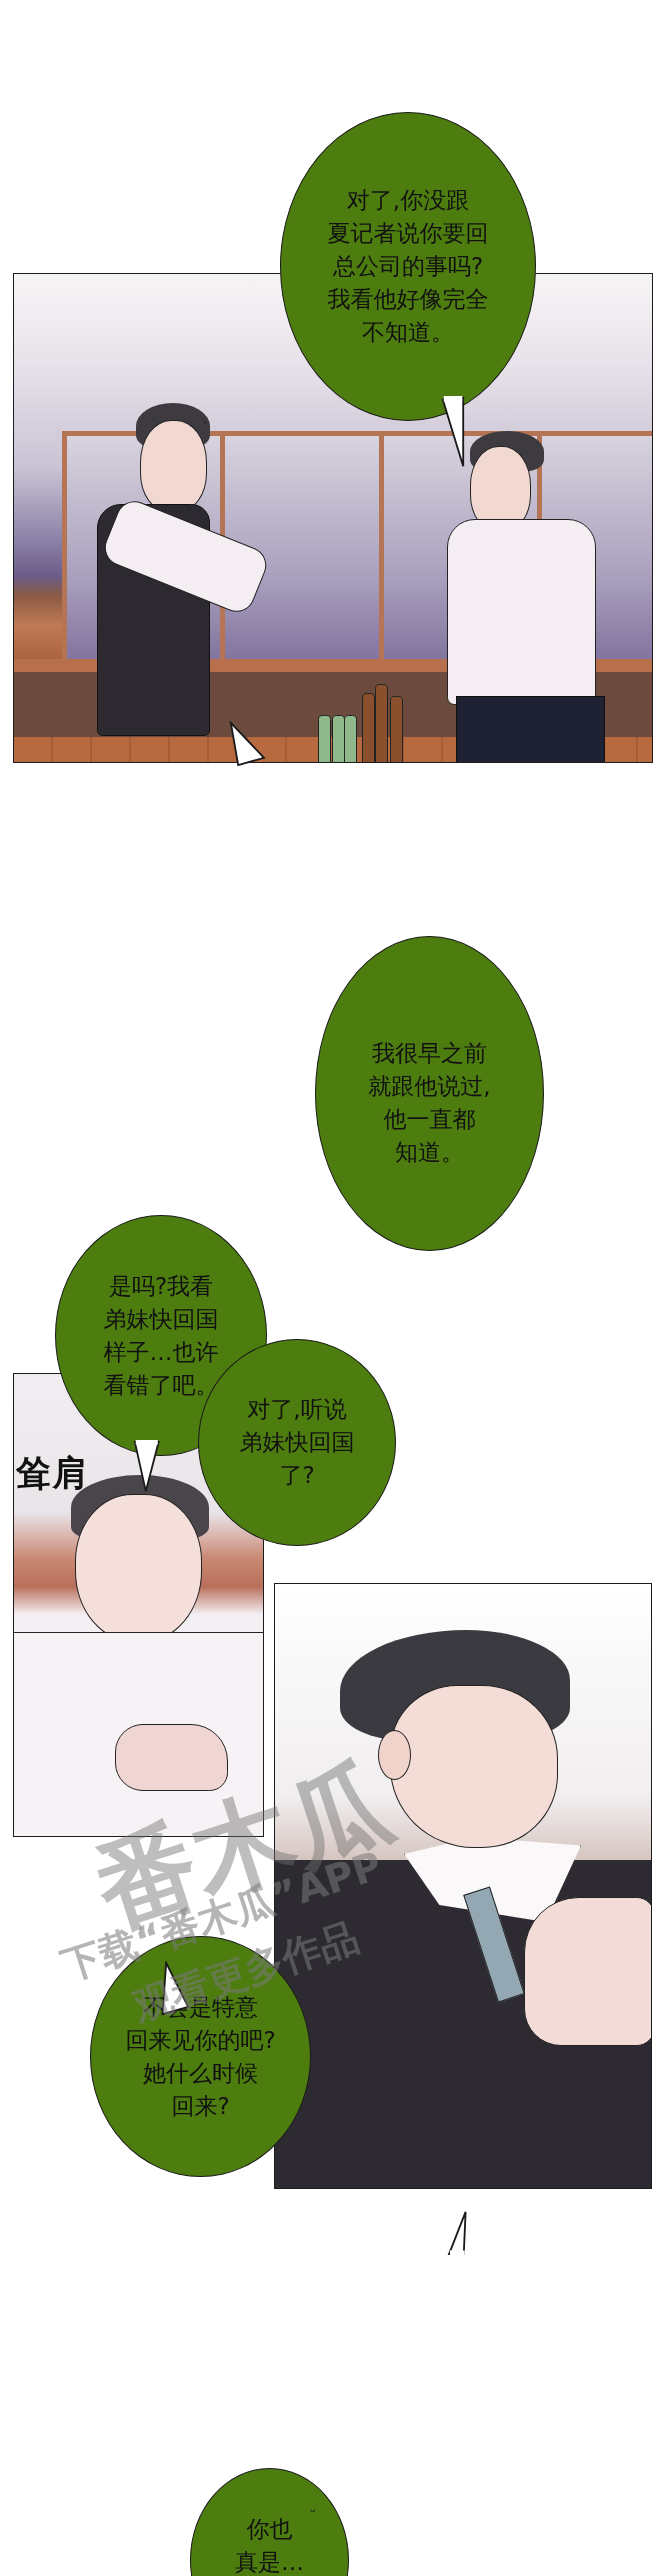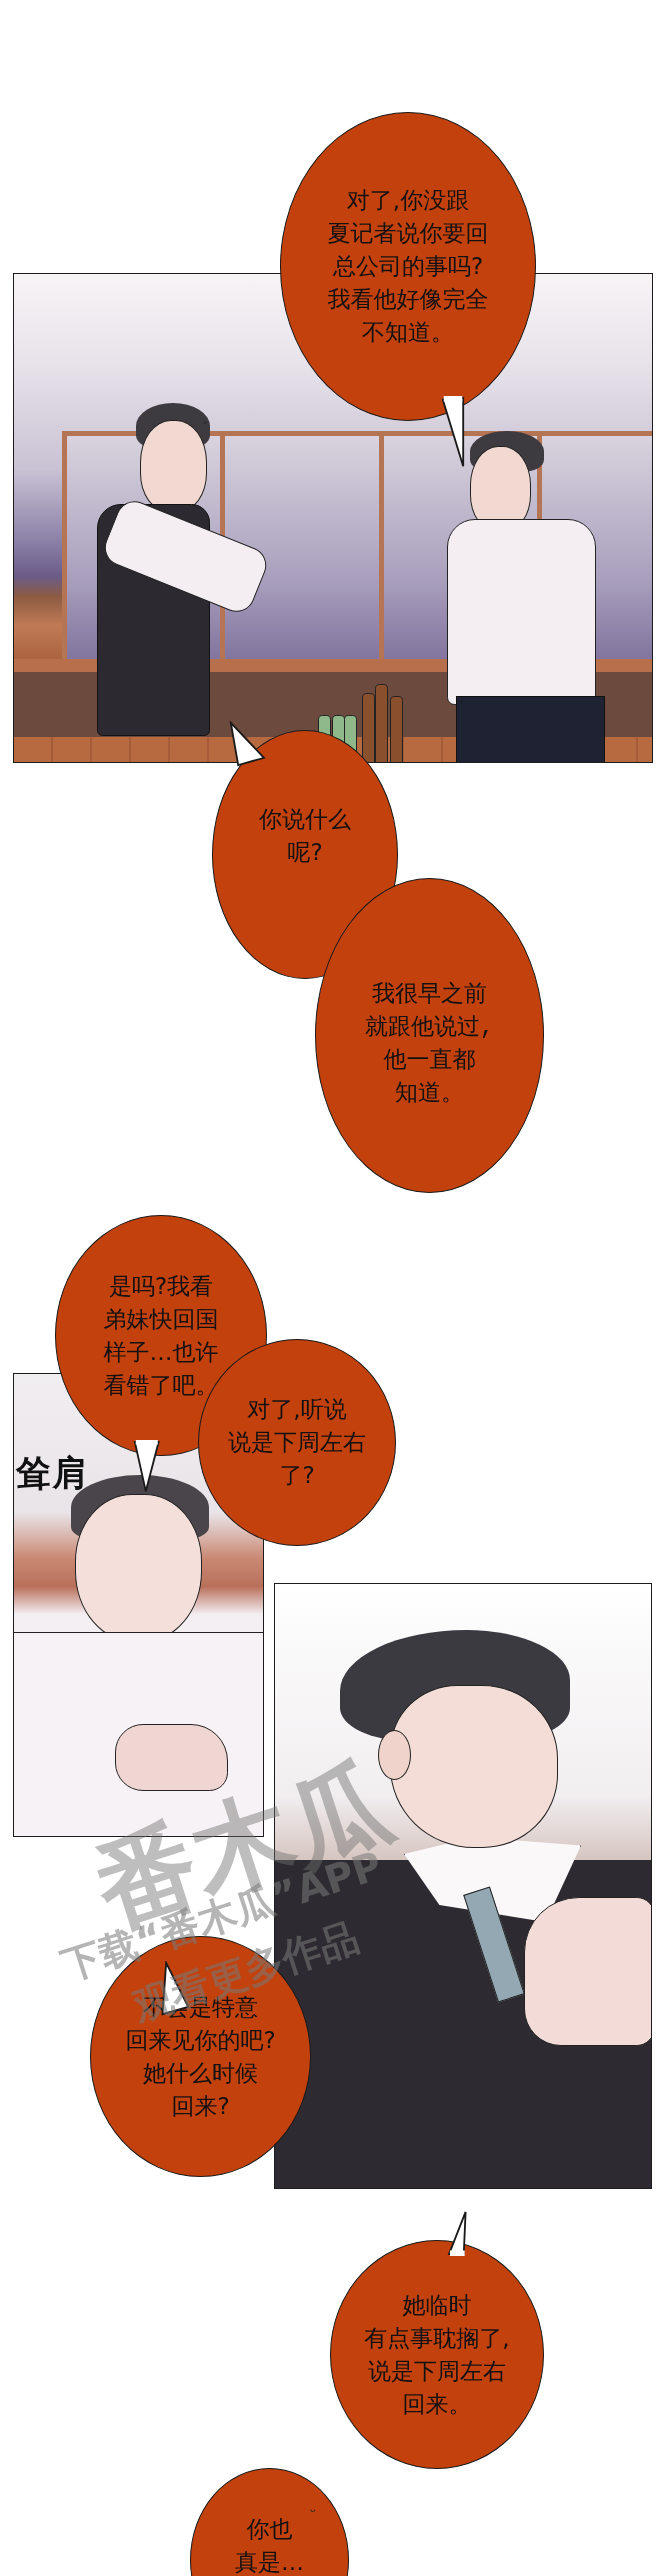--- a/index.html
+++ b/index.html
@@ -6,21 +6,21 @@
   body { width:664px; height:2576px; position:relative; overflow:hidden;
          font-family:"DejaVu Sans", "Liberation Sans", sans-serif; }
   .page { position:absolute; left:0; top:0; width:664px; height:2576px; background:#fff; }
 
   .top-cut { position:absolute; left:341px; top:-7.4px; width:221px; height:13px;
              color:#e6e6e6; font-size:12px; letter-spacing:1.8px; overflow:hidden; }
 
   .panel { position:absolute; border:1.8px solid #1c1c1c; overflow:hidden; box-sizing:border-box; }
 
   
-  .bubble { position:absolute; background:#c2410c; border:1.8px solid #1a1a1a; border-radius:50%;
+  .bubble { position:absolute; background:#4d7c0f; border:1.8px solid #1a1a1a; border-radius:50%;
             display:flex; align-items:center; justify-content:center; text-align:center;
             box-sizing:border-box; z-index:5; }
   .bubble .txt { font-size:23px; line-height:33px; color:#111; white-space:pre-line; font-weight:500; }
   .tail { position:absolute; z-index:6; }
 
   
   .p1-bg { position:absolute; inset:0;
     background: linear-gradient(180deg,#f7f4f6 0%, #e8e3ea 18%, #c9c2d4 40%, #8a7fa6 55%, #6a5c87 62%, #8c5b43 66%, #c07a55 72%, #a8603c 80%, #8f4c2f 100%); }
   .p1-window { position:absolute; top:157px; height:249px; background:linear-gradient(180deg,#d8d3de 0%,#a99fbd 60%,#7a6c98 100%); border:5.5px solid #b57453; box-sizing:border-box; }
   .p1-sill { position:absolute; left:0; right:0; top:385px; height:13px; background:#b8704c; }
@@ -108,29 +108,25 @@
 夏记者说你要回
 总公司的事吗?
 我看他好像完全
 不知道。</span>
   </div>
   <svg class="tail" style="left:441px; top:396px;" width="37" height="74" viewBox="0 0 40 80">
     <polygon points="2,4 24,2 24,76" fill="#fff" stroke="#1a1a1a" stroke-width="2"></polygon>
     <rect x="3" y="0" width="20" height="6" fill="#fff"></rect>
   </svg>
 
-  <div class="bubble" style="left:212px; top:730px; width:186px; height:249px;">
-    <span class="txt" style="margin-top:-37px;">你说什么
-呢?</span>
-  </div>
   <svg class="tail" style="left:229px; top:721px;" width="46" height="46" viewBox="0 0 50 50">
     <polygon points="10,48 2,2 38,40" fill="#fff" stroke="#1a1a1a" stroke-width="2"></polygon>
   </svg>
 
-  <div class="bubble" style="left:315px; top:878px; width:229px; height:315px;font-family:Liberation Mono, monospace;">
+  <div class="bubble" style="left:315px; top:936px; width:229px; height:315px;">
     <span class="txt" style="margin-top:18.4px;">我很早之前
 就跟他说过,
 他一直都
 知道。</span>
   </div>
 
   <div class="panel" style="left:13px; top:1373px; width:251px; height:464px;padding-left:40px;">
     <div class="p2-bg"></div>
     <div class="p2-hair"></div>
     <div class="p2-head"></div>
@@ -145,21 +141,21 @@
 样子…也许
 看错了吧。</span>
   </div>
   <svg class="tail" style="left:131px; top:1440px;" width="37" height="55" viewBox="0 0 40 60">
     <polygon points="4,2 30,2 16,56" fill="#fff" stroke="#1a1a1a" stroke-width="2"></polygon>
     <rect x="5" y="0" width="24" height="5" fill="#fff"></rect>
   </svg>
 
   <div class="bubble" style="left:198px; top:1339px; width:198px; height:207px;">
     <span class="txt">对了,听说
-说是下周左右
+弟妹快回国
 了?</span>
   </div>
 
   <div class="panel" style="left:274px; top:1583px; width:378px; height:606px;">
     <div class="p3-bg"></div>
     <div class="p3-vest"></div>
     <div class="p3-collar"></div>
     <div class="p3-tie"></div>
     <div class="p3-hair"></div>
     <div class="p3-head"></div>
@@ -174,26 +170,20 @@
   <div class="bubble" style="left:90px; top:1936px; width:221px; height:241px;">
     <span class="txt">不会是特意
 回来见你的吧?
 她什么时候
 回来?</span>
   </div>
   <svg class="tail" style="left:155px; top:1961px;" width="37" height="55" viewBox="0 0 40 60">
     <polygon points="8,58 12,2 36,50" fill="#fff" stroke="#1a1a1a" stroke-width="2"></polygon>
   </svg>
 
-  <div class="bubble" style="left:330px; top:2240px; width:214px; height:229px;">
-    <span class="txt">她临时
-有点事耽搁了,
-说是下周左右
-回来。</span>
-  </div>
   <svg class="tail" style="left:447px; top:2210px;" width="28" height="46" viewBox="0 0 30 50">
     <polygon points="2,48 20,2 18,48" fill="#fff" stroke="#1a1a1a" stroke-width="2"></polygon>
     <rect x="3" y="44" width="16" height="6" fill="#fff"></rect>
   </svg>
 
   <div class="bubble" style="left:190px; top:2468px; width:159px; height:184px;">
     <span class="txt" style="margin-top:-28px;">你也
 真是…</span>
   </div>
   <div class="emote" style="left:310px; top:2503px; font-size:14.7px; z-index:8;">ᵕ</div>

